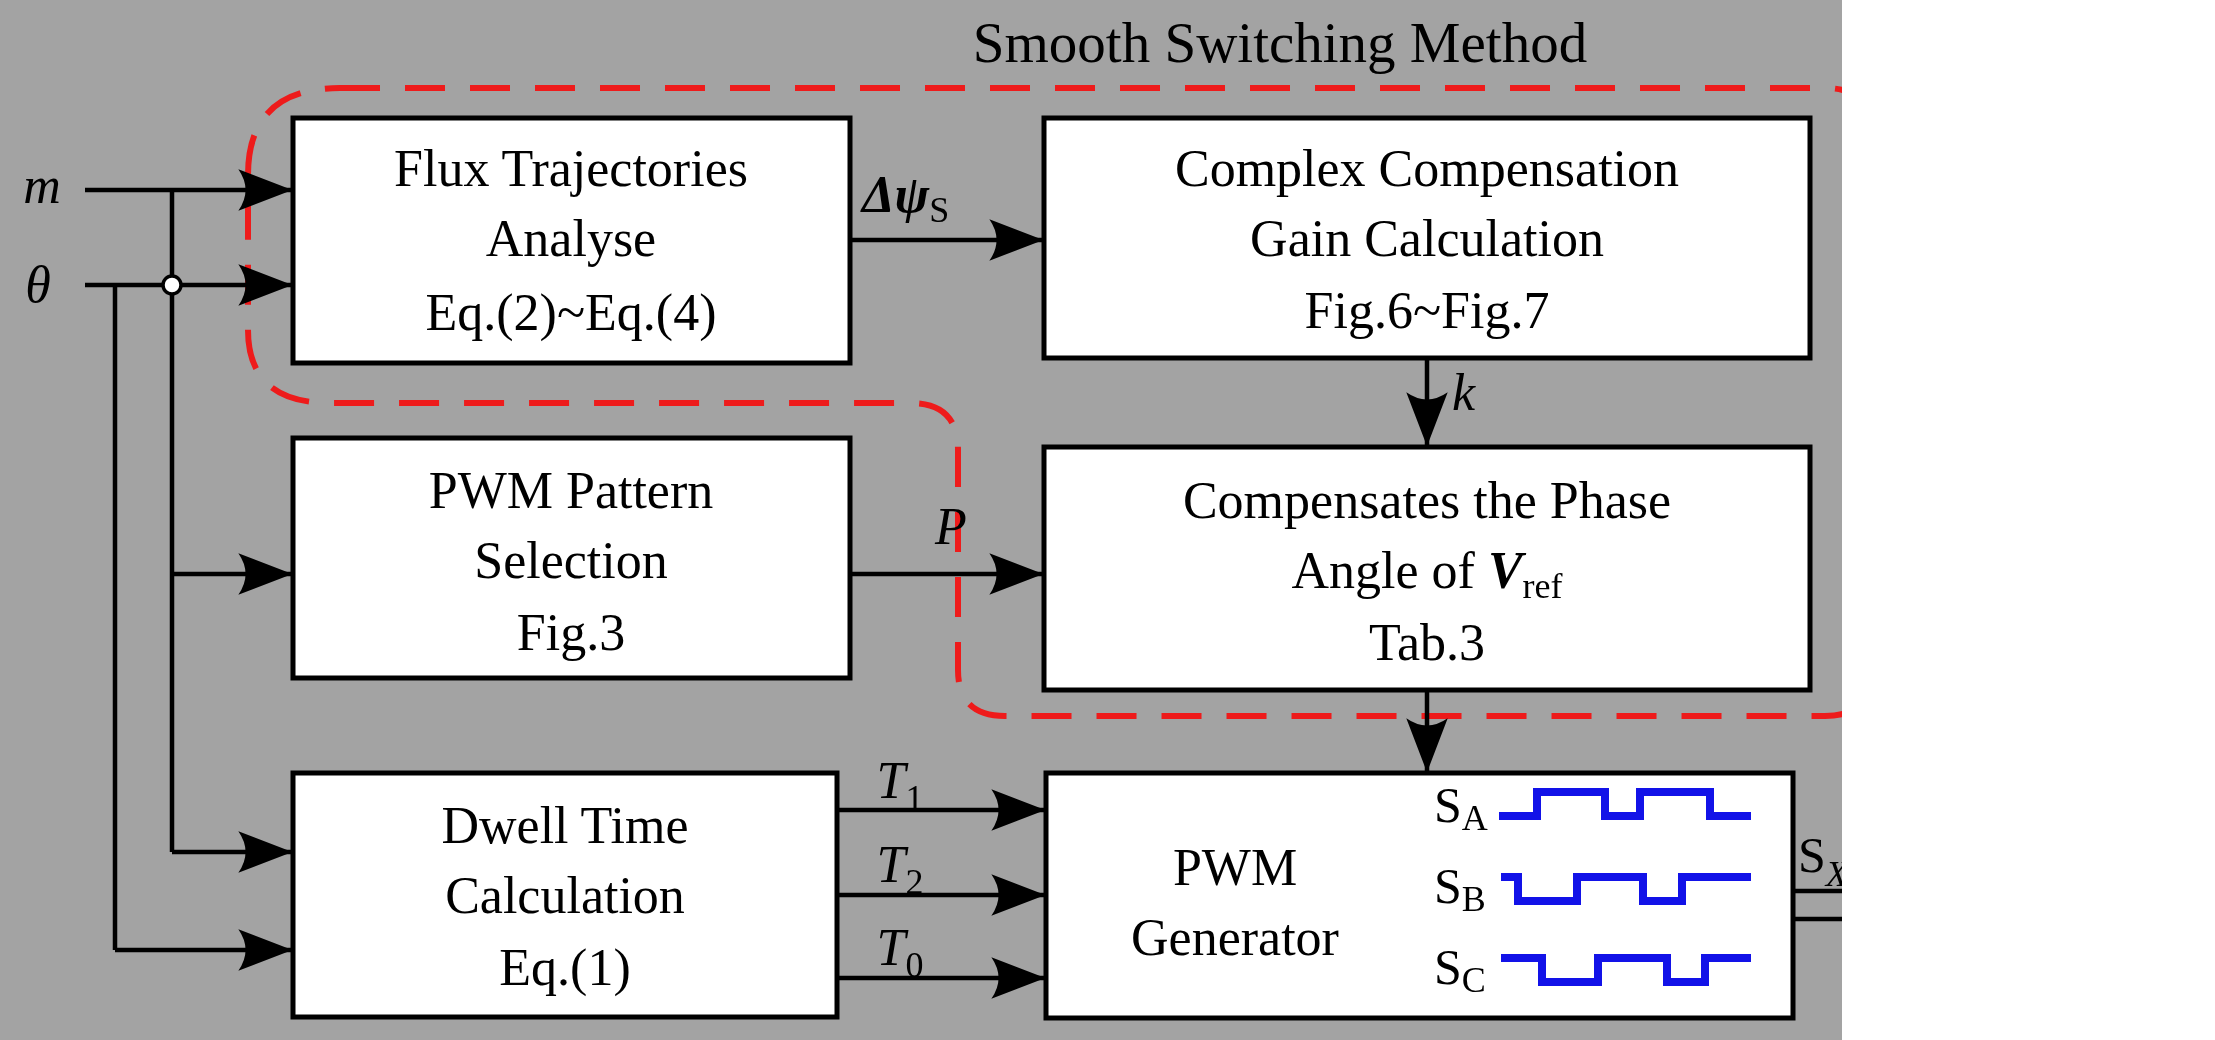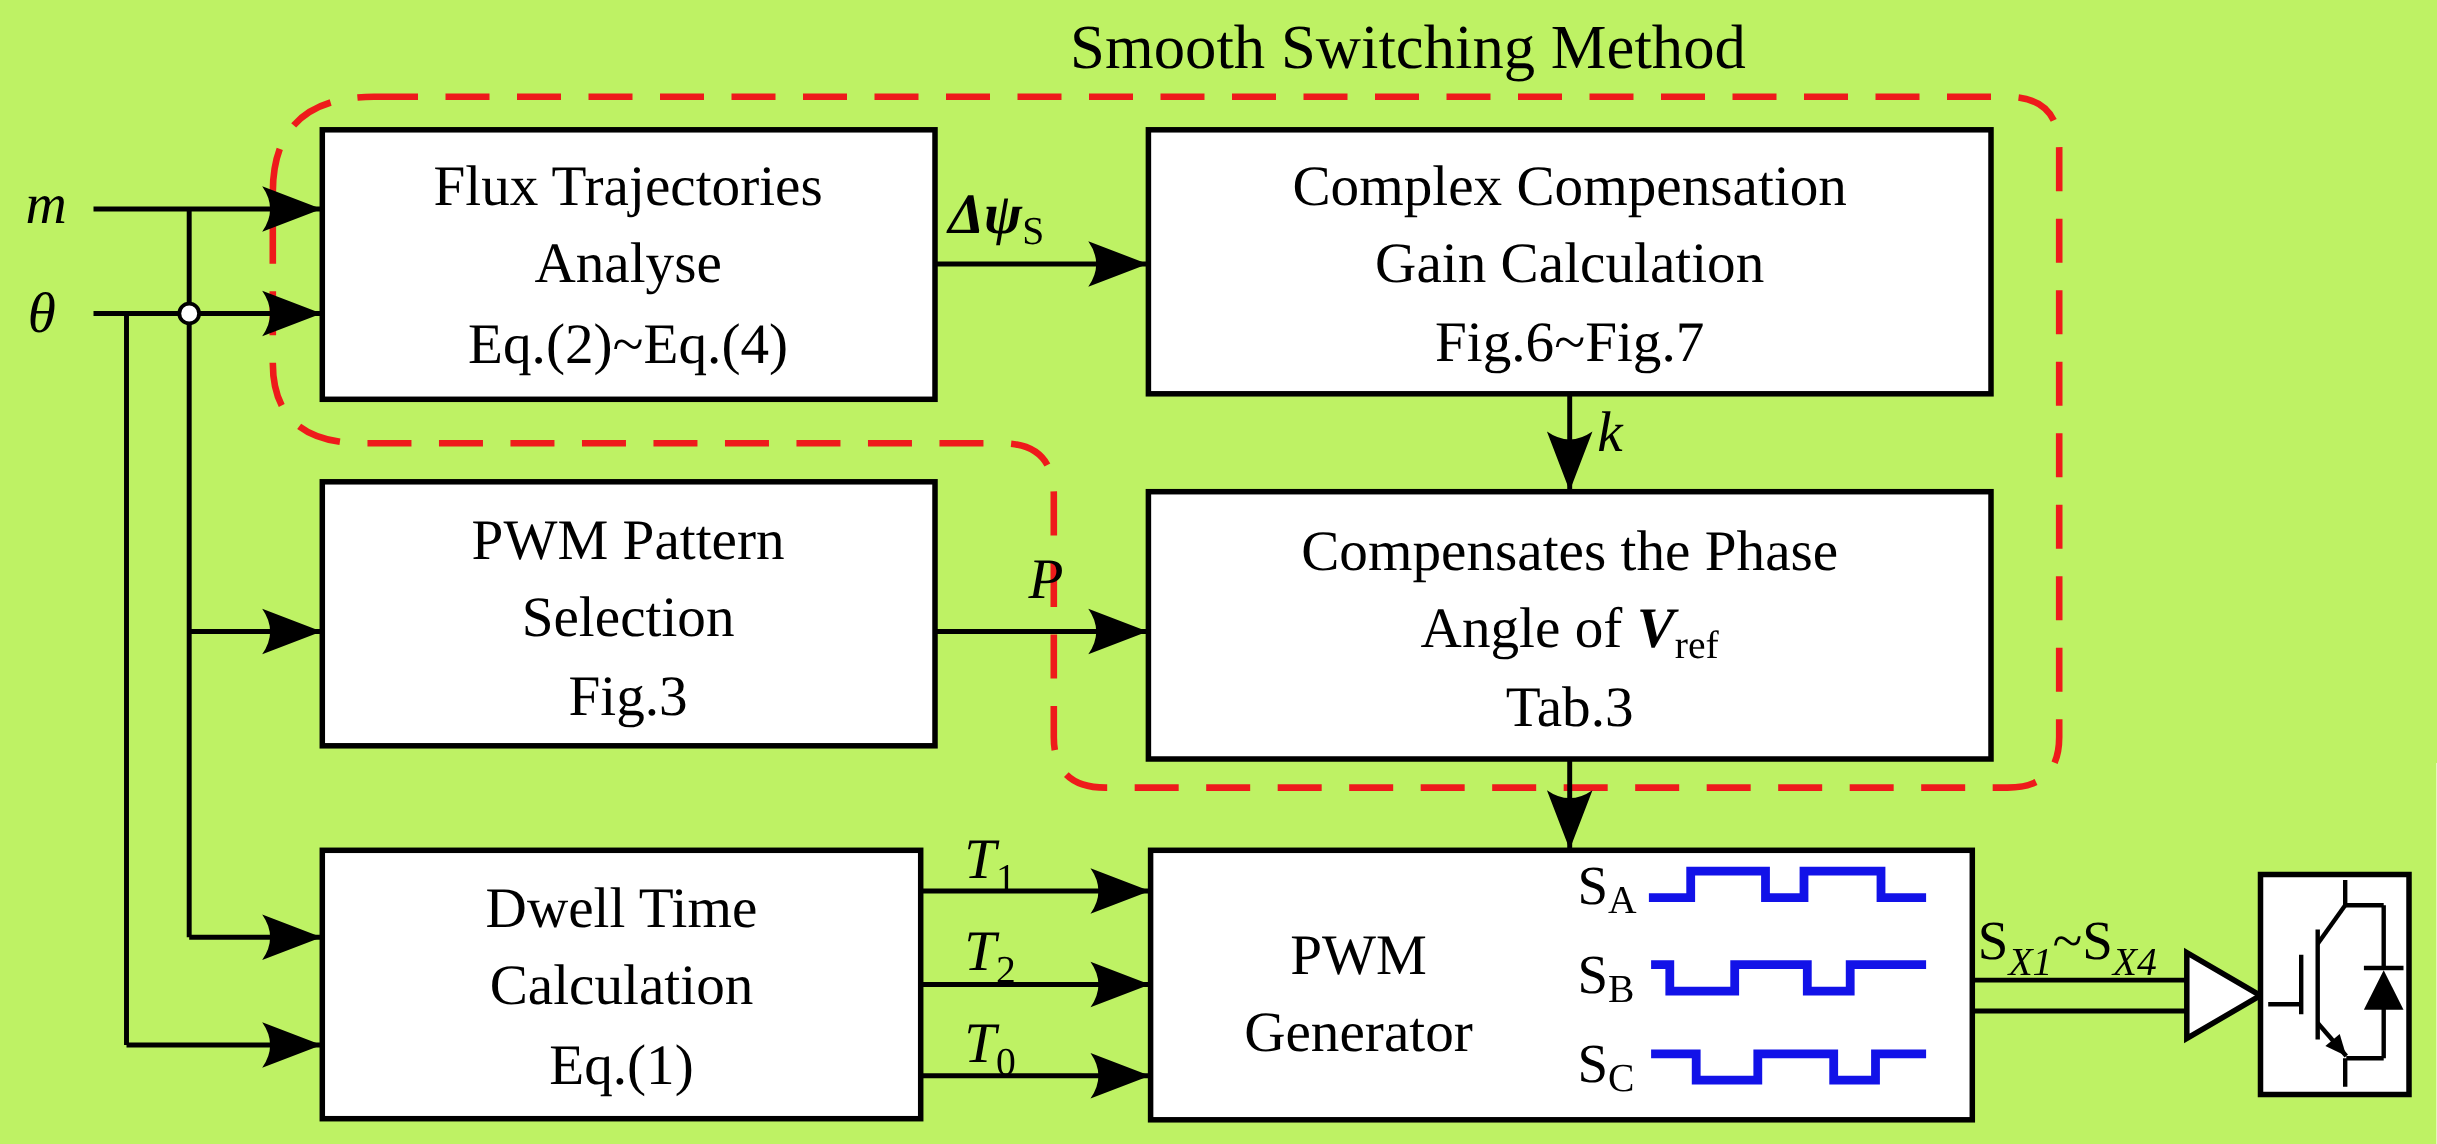--- a/index.html
+++ b/index.html
@@ -1,16 +1,16 @@
 <!DOCTYPE html>
 <html><head>
 <meta charset="utf-8">
 <style>
   html,body{margin:0;padding:0;background:#ffffff;}
-  .stage{width:2215px;height:1040px;position:relative;background:#bef264;overflow:hidden;}
+  .stage{width:1842px;height:1040px;position:relative;background:#a3a3a3;overflow:hidden;}
   svg text{font-family:"Liberation Serif","DejaVu Serif",serif;fill:#000;}
   .blk{fill:#ffffff;stroke:#000000;stroke-width:5;}
   .wire{stroke:#000000;stroke-width:4.5;fill:none;}
   .blk-line{font-size:52px;}
   .ref-line{font-size:52px;}
   .sig{font-size:52px;font-style:italic;}
   .sub{font-size:36px;}
   .sub-it{font-size:36px;font-style:italic;}
   .title-text{font-size:57px;}
   .wave{fill:none;stroke-width:8;stroke-linecap:square;}

